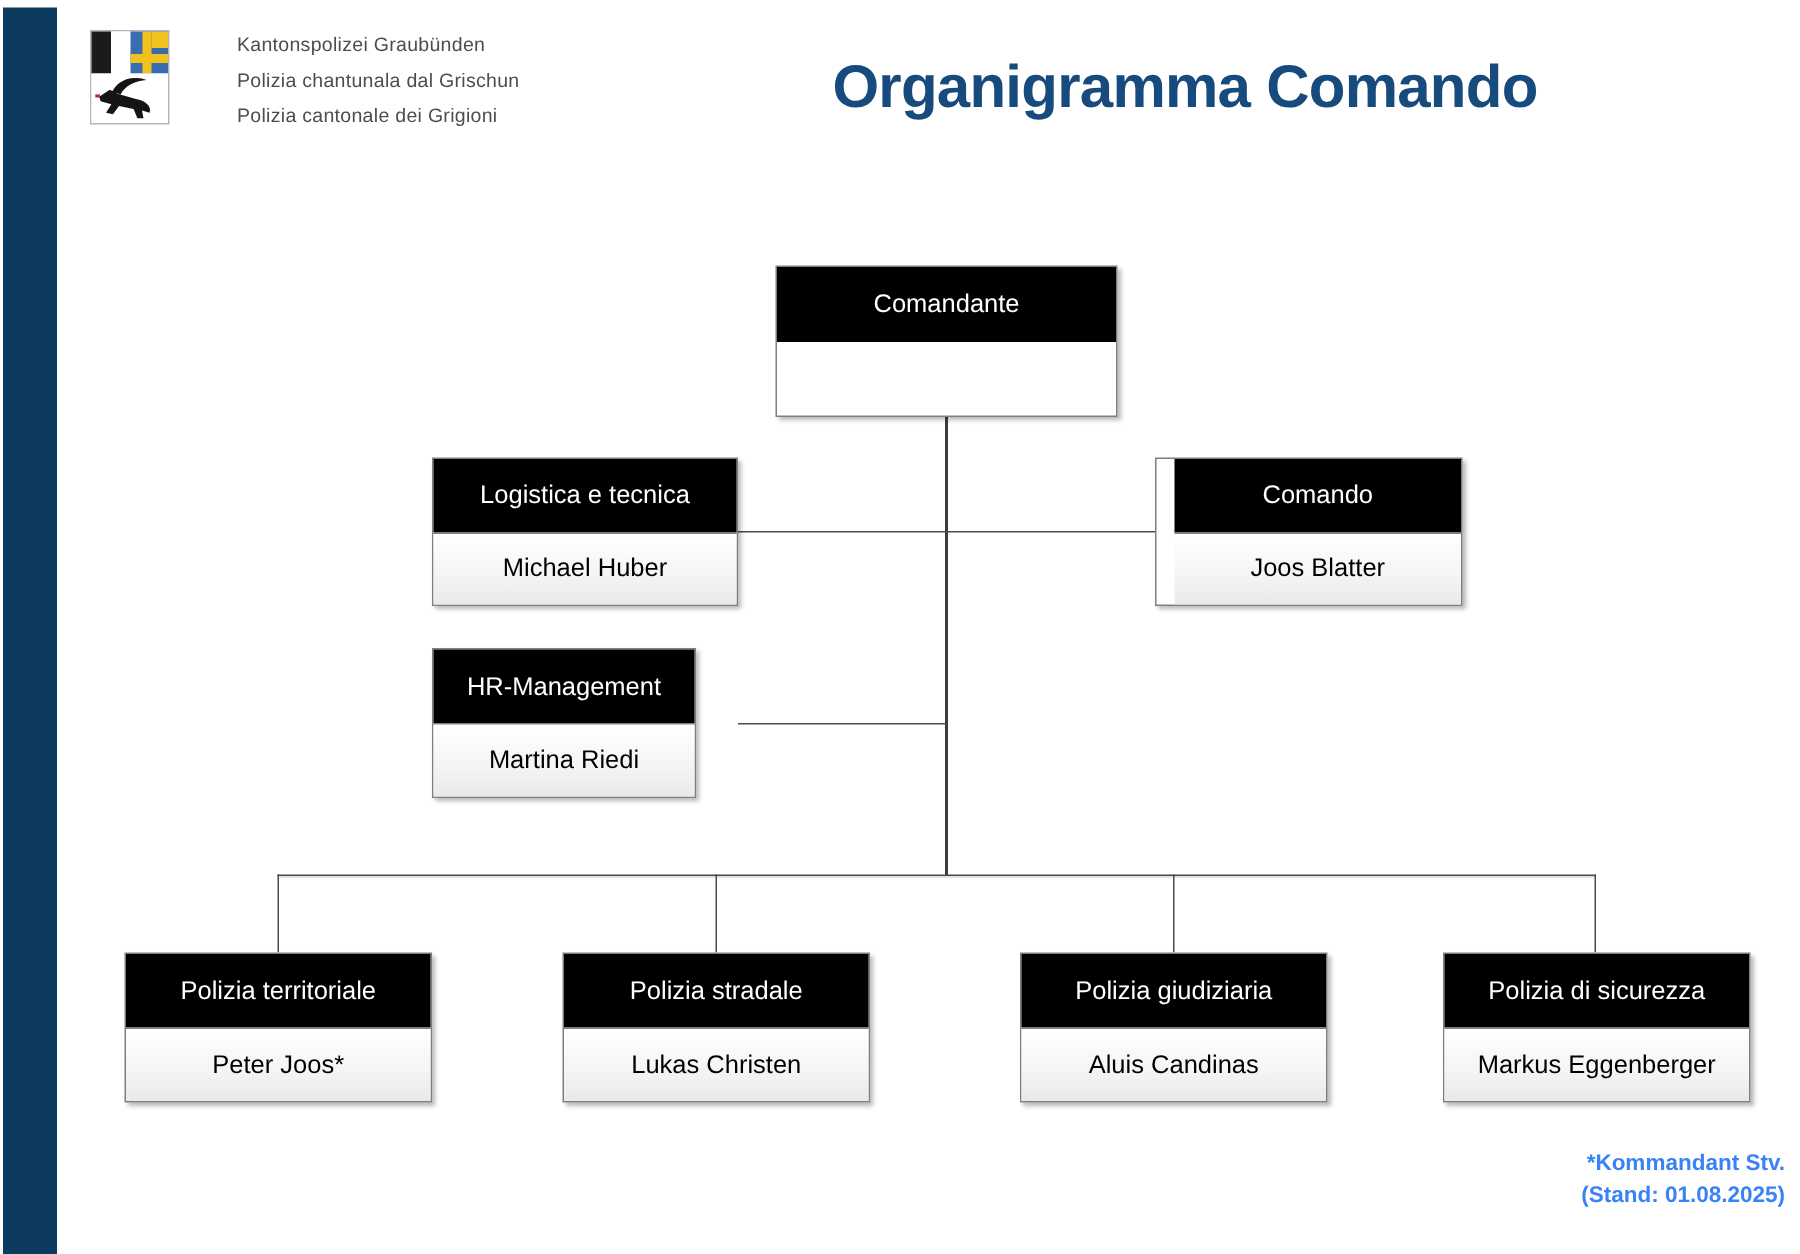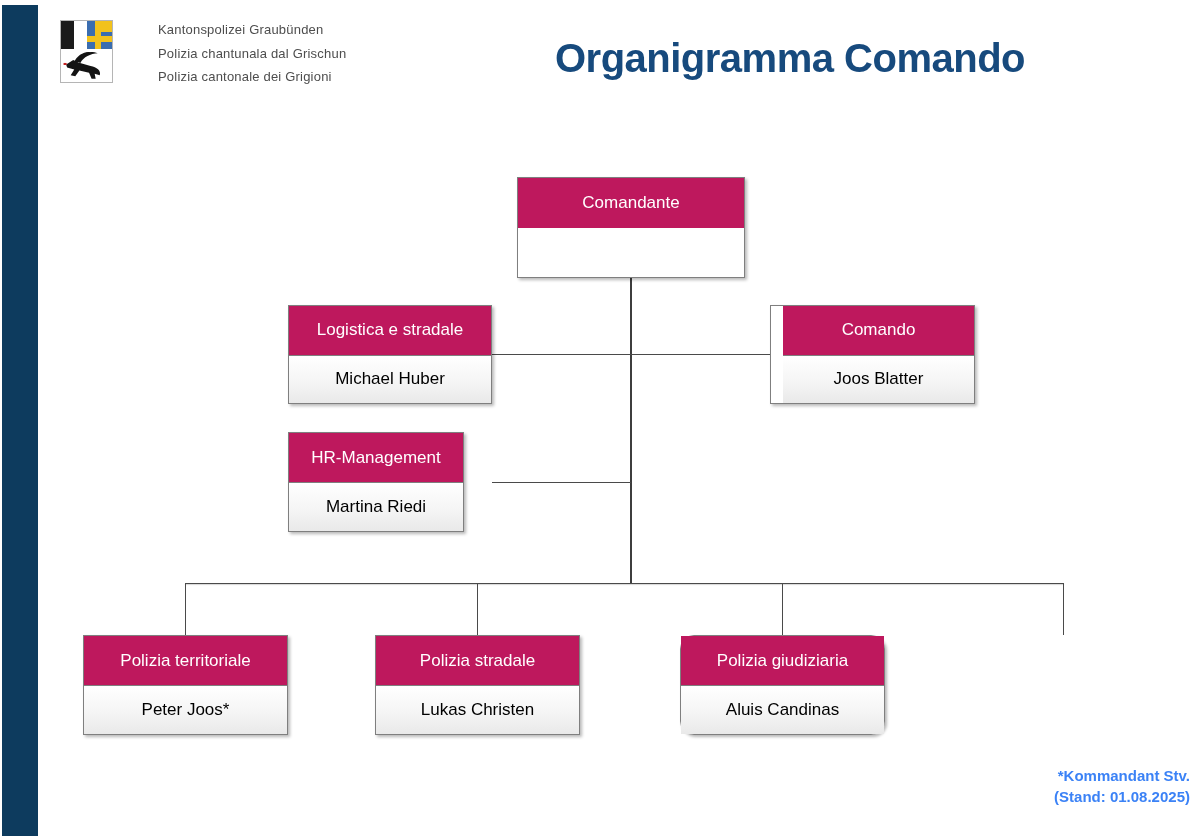--- a/index.html
+++ b/index.html
@@ -28,33 +28,33 @@
   .org-lines { position:absolute; left:130px; top:18px; font-size:13px; line-height:23.5px;
                color:#4d4d4d; letter-spacing:0.2px;margin-left:28px; }
 
   
   .page-title { position:absolute; left:440px; top:36px; width:700px; text-align:center;
                 font-size:40px; font-weight:700; color:#174a7d; letter-spacing:-0.5px; }
 
   
   .node { position:absolute; border:1px solid #7f7f7f; background:#ffffff;
           box-shadow:2px 2px 3px rgba(0,0,0,0.28); }
-  .node-header { height:50%; background:#be185d; color:#ffffff; display:flex;
+  .node-header { height:50%; background:#000000; color:#ffffff; display:flex;
                  align-items:center; justify-content:center; font-size:17px; }
   .node-body { height:50%; background:linear-gradient(180deg,#ffffff 0%,#f5f5f5 55%,#e9e9e9 100%);
                color:#000000; display:flex; align-items:center; justify-content:center;
                font-size:17px; border-top:1px solid #7f7f7f; }
 
   .n-comandante  { left:517px; top:177px; width:228px; height:101px; }
   .n-logistica   { left:288px; top:305px; width:204px; height:99px; }
   .n-comando     { left:770px; top:305px; width:205px; height:99px;padding-left:12px; }
   .n-hr          { left:288px; top:432px; width:176px; height:100px; }
   .n-territoriale{ left:83px;  top:635px; width:205px; height:100px; }
   .n-stradale    { left:375px; top:635px; width:205px; height:100px; }
-  .n-giudiziaria { left:680px; top:635px; width:205px; height:100px;border-radius:14px; }
+  .n-giudiziaria { left:680px; top:635px; width:205px; height:100px; }
   .n-sicurezza   { left:962px; top:635px; width:205px; height:100px; }
 
   
   .line { position:absolute; background:#3d3d3d; }
   .l-vmain  { left:630px; top:278px; width:2px; height:306px; }
   .l-hupper { left:492px; top:354px; width:278px; height:1px; background:#4a4a4a; }
   .l-hhr    { left:492px; top:482px; width:139px; height:1px; background:#4a4a4a; }
   .l-hdist  { left:185px; top:583px; width:879px; height:1px; background:#4a4a4a;
               box-shadow:0 1px 1px rgba(0,0,0,0.18); }
   .l-drop   { top:583px; width:1px; height:52px; background:#4a4a4a; }
@@ -108,21 +108,21 @@
   <div class="line l-drop l-d1"></div>
   <div class="line l-drop l-d2"></div>
   <div class="line l-drop l-d3"></div>
   <div class="line l-drop l-d4"></div>
 
   <div class="node n-comandante">
     <div class="node-header">Comandante</div>
   </div>
 
   <div class="node n-logistica">
-    <div class="node-header">Logistica e stradale</div>
+    <div class="node-header">Logistica e tecnica</div>
     <div class="node-body">Michael Huber</div>
   </div>
 
   <div class="node n-comando">
     <div class="node-header">Comando</div>
     <div class="node-body">Joos Blatter</div>
   </div>
 
   <div class="node n-hr">
     <div class="node-header">HR-Management</div>
@@ -137,19 +137,23 @@
   <div class="node n-stradale">
     <div class="node-header">Polizia stradale</div>
     <div class="node-body">Lukas Christen</div>
   </div>
 
   <div class="node n-giudiziaria">
     <div class="node-header">Polizia giudiziaria</div>
     <div class="node-body">Aluis Candinas</div>
   </div>
 
+  <div class="node n-sicurezza">
+    <div class="node-header">Polizia di sicurezza</div>
+    <div class="node-body">Markus Eggenberger</div>
+  </div>
 
   <div class="footnote">
     <div>*Kommandant Stv.</div>
     <div>(Stand: 01.08.2025)</div>
   </div>
 
 </div>
 
 </body></html>

